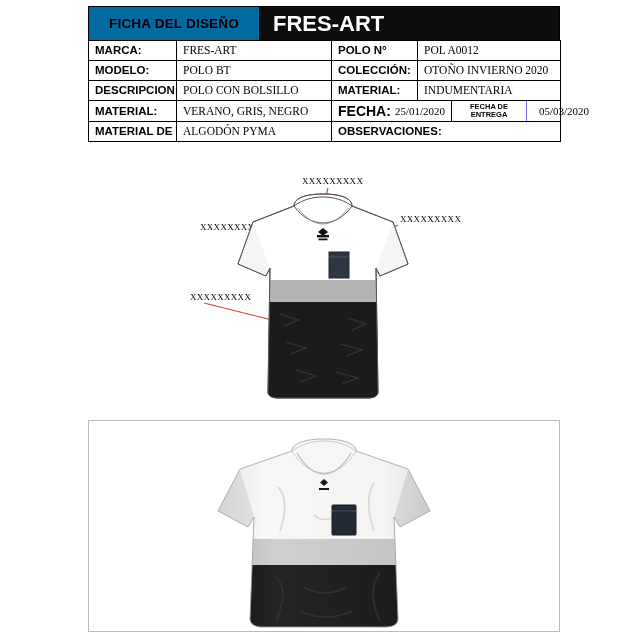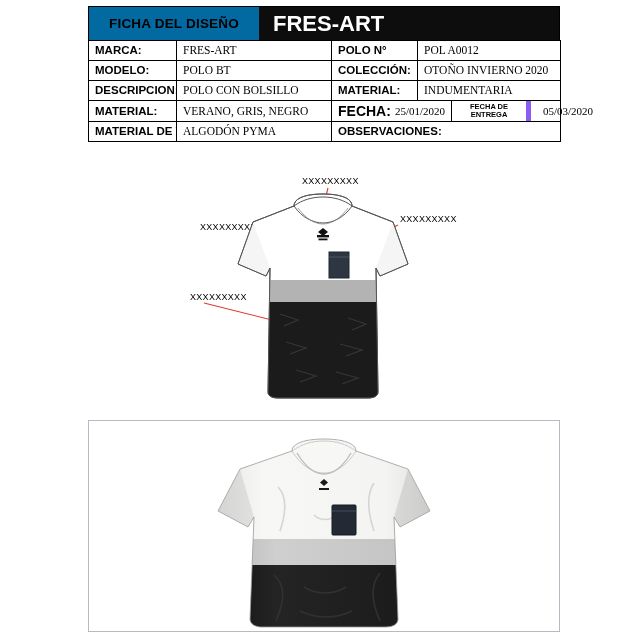--- a/index.html
+++ b/index.html
@@ -113,41 +113,41 @@
     display: flex;
     align-items: center;
     padding: 2px 6px;
     border-right: 1px solid #000;
   }
   .fecha-mid {
     flex: 0 0 70px;
     display: flex;
     align-items: center;
     justify-content: center;
-    border-right: 5px solid #8b5cf6;
+    border-right: 1px solid #8b5cf6;
     padding: 1px 2px;
   }
   .fecha-right {
     flex: 0 0 62px;
     display: flex;
     align-items: center;
     justify-content: flex-end;
   }
 
   
   .tech-area {
     position: absolute;
     left: 88px;
     top: 170px;
     width: 472px;
     height: 240px;
   }
   .callout {
     position: absolute;
-    font-family: Liberation Sans, sans-serif;
+    font-family: Liberation Serif, serif;
     font-size: 9px;
     letter-spacing: .3px;
     white-space: nowrap;
   }
   .tshirt-svg {
     position: absolute;
     left: 140px;
     top: 22px;
   }
   .leader {

